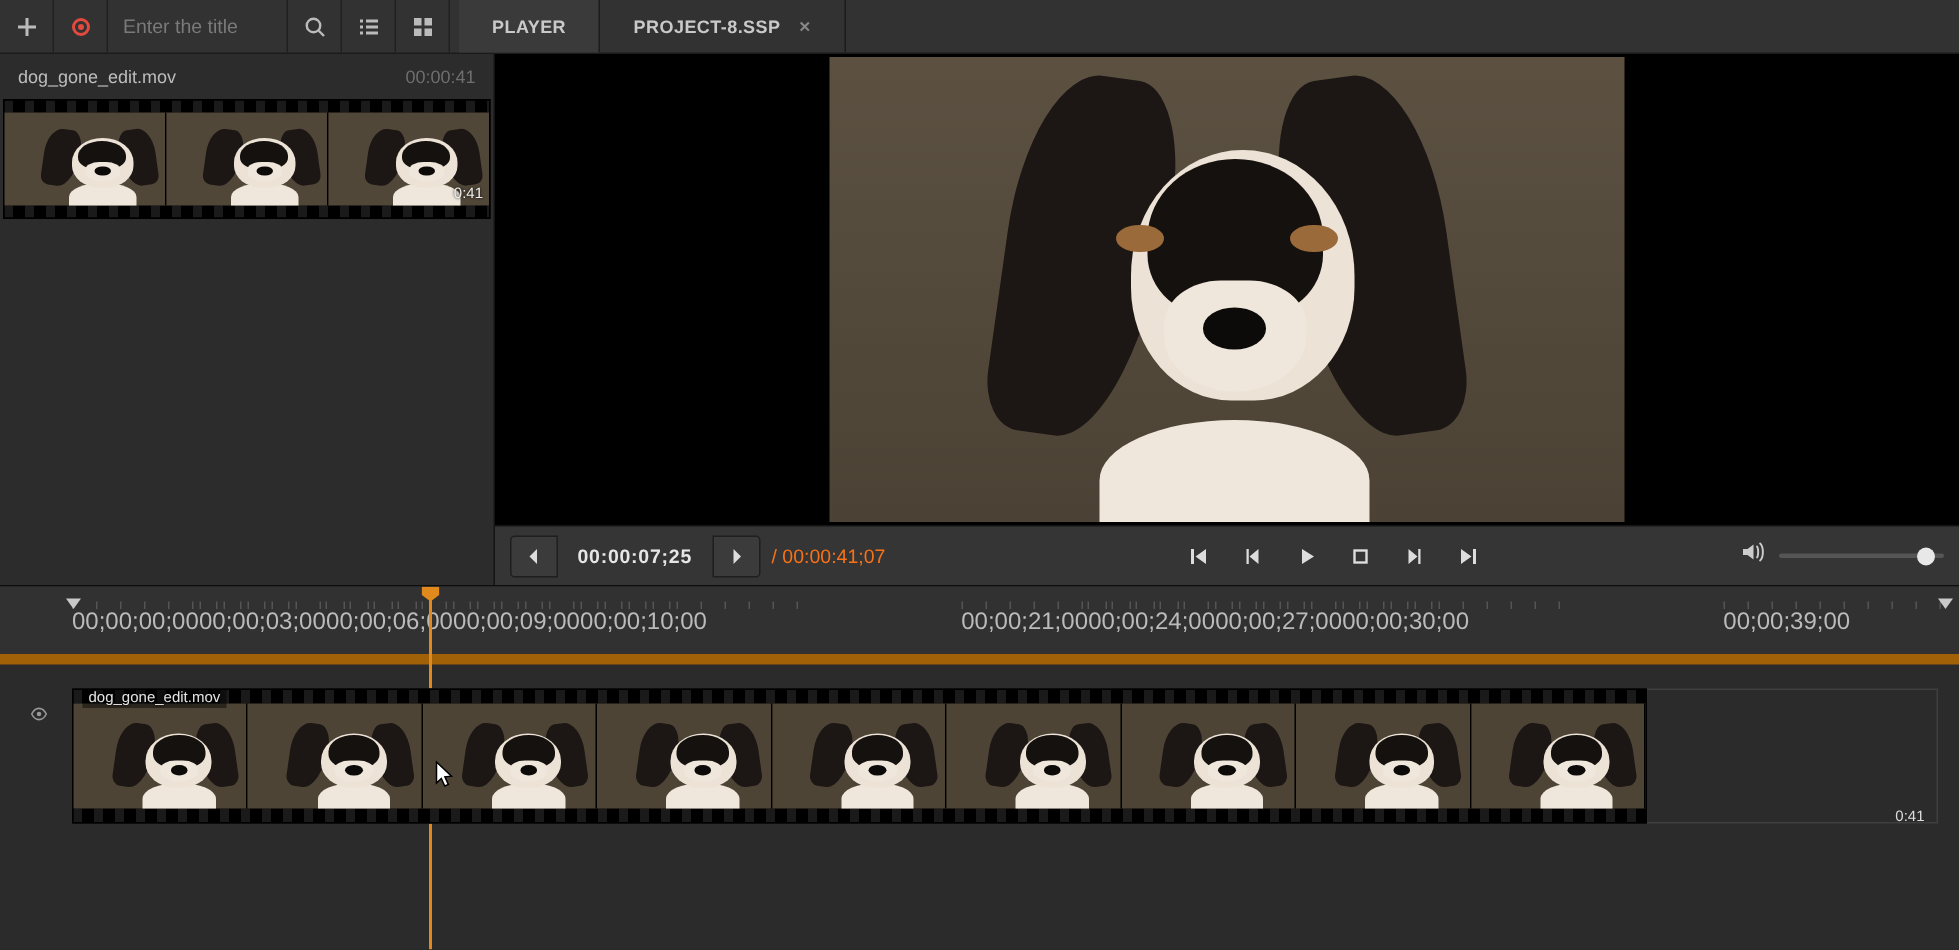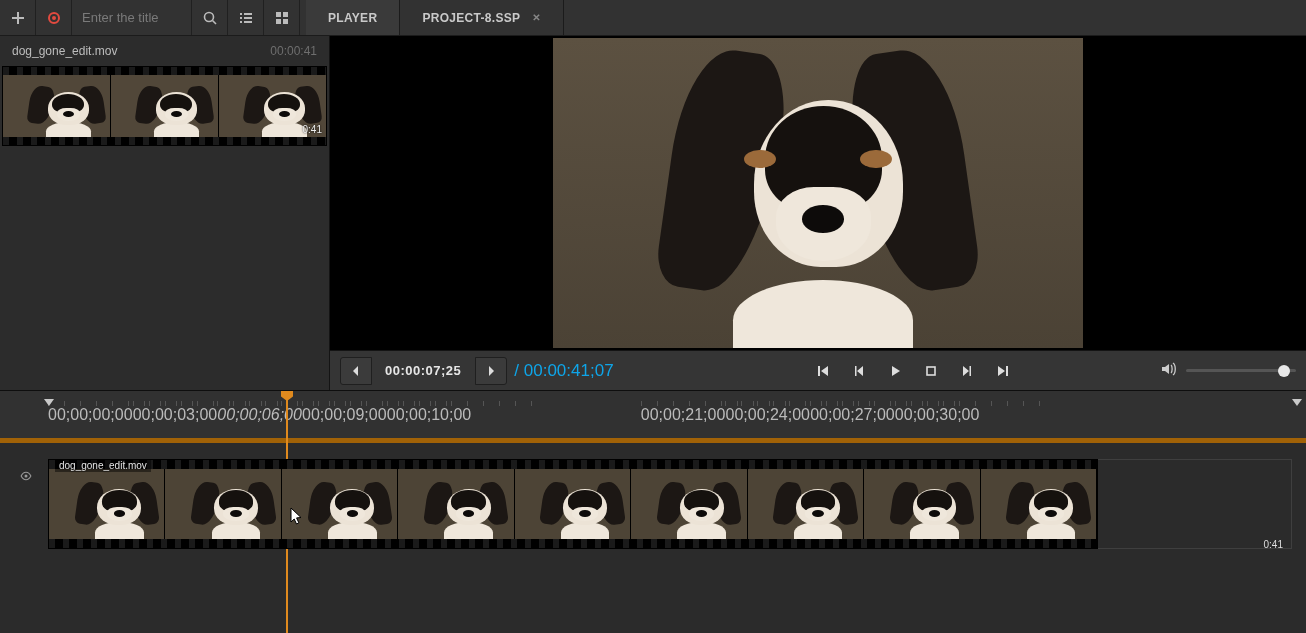--- a/index.html
+++ b/index.html
@@ -81,31 +81,31 @@
     padding: 0 10px; gap:0;
   }
   .ctrl-btn {
     width:32px; height:28px; display:flex; align-items:center; justify-content:center; color:#ddd;
     border:1px solid #1f1f1f; background:#3b3b3b; margin-right:-1px; cursor:pointer;
   }
   .ctrl-btn:first-of-type { border-radius:3px 0 0 3px; }
   .ctrl-btn.last { border-radius:0 3px 3px 0; }
   .ctrl-btn svg{ width:12px; height:12px; }
   .tc { font-size:13px; letter-spacing:.5px; padding:0 14px; color:#e6e6e6; font-weight:600;}
-  .tc-total{ color:#0ea5e9; font-size:17px; padding-left:8px;}
+  .tc-total{ color:#f97316; font-size:13px; padding-left:8px;}
   .transport { margin-left:200px; display:flex; gap:18px; }
   .transport .t{ color:#ddd; cursor:pointer; width:18px; height:18px; display:flex; align-items:center; justify-content:center;}
   .transport svg{width:14px;height:14px;}
   .vol { margin-left:auto; display:flex; align-items:center; gap:10px; }
   .vol-track { width:110px; height:3px; background:#555; position:relative; border-radius:2px;}
   .vol-thumb { position:absolute; right:6px; top:50%; transform:translate(0,-50%); width:12px; height:12px; border-radius:50%; background:#e8e8e8;}
 
   
   .timeline { position:relative; height: calc(633px - 36px - 354px); background:#2b2b2b; border-top:1px solid #0e0e0e; }
-  .ruler { position:relative; height:52px; background:#313131; border-bottom:5px solid #a16207; }
+  .ruler { position:relative; height:52px; background:#313131; border-bottom:7px solid #a16207; }
   .ruler-ticks { position:absolute; left:48px; right:10px; top:0; bottom:0; }
   .tick-container{position:absolute; top:10px;}
   .track-area { position:relative; padding:16px 10px 0 48px; }
   .eye { position:absolute; left:18px; top:26px; color:#999; font-size:14px; cursor:pointer;}
   .clip {
     position:relative; height:90px; border:1px solid #000; background:#000;
     width: 1050px;
     background-image:
       repeating-linear-gradient(90deg, #1a1a1a 0 6px, transparent 6px 14px),
       repeating-linear-gradient(90deg, #1a1a1a 0 6px, transparent 6px 14px);
@@ -338,21 +338,21 @@
             <span style="display:inline-block;width:1px;height:5px;background:#555;margin-right:7px"></span>
             <span style="display:inline-block;width:1px;height:5px;background:#555;margin-right:7px"></span>
             <span style="display:inline-block;width:1px;height:5px;background:#555;margin-right:7px"></span>
             <span style="display:inline-block;width:1px;height:5px;background:#555;margin-right:7px"></span>
             <span style="display:inline-block;width:1px;height:5px;background:#555;margin-right:7px"></span>
             <span style="display:inline-block;width:1px;height:5px;background:#555;margin-right:7px"></span>
             <span style="display:inline-block;width:1px;height:5px;background:#555;margin-right:7px"></span>
           </div>
           <div class="lbl">00;00;03;00</div>
         </div>
-        <div class="tick-container" style="left: 169.371px; font-style: italic;">
+        <div class="tick-container" style="left: 169.371px;">
           <div style="display:flex;gap:8px;">
             <span style="display:inline-block;width:1px;height:5px;background:#555;margin-right:7px"></span>
             <span style="display:inline-block;width:1px;height:5px;background:#555;margin-right:7px"></span>
             <span style="display:inline-block;width:1px;height:5px;background:#555;margin-right:7px"></span>
             <span style="display:inline-block;width:1px;height:5px;background:#555;margin-right:7px"></span>
             <span style="display:inline-block;width:1px;height:5px;background:#555;margin-right:7px"></span>
             <span style="display:inline-block;width:1px;height:5px;background:#555;margin-right:7px"></span>
             <span style="display:inline-block;width:1px;height:5px;background:#555;margin-right:7px"></span>
             <span style="display:inline-block;width:1px;height:5px;background:#555;margin-right:7px"></span>
             <span style="display:inline-block;width:1px;height:5px;background:#555;margin-right:7px"></span>
@@ -442,20 +442,35 @@
             <span style="display:inline-block;width:1px;height:5px;background:#555;margin-right:7px"></span>
             <span style="display:inline-block;width:1px;height:5px;background:#555;margin-right:7px"></span>
             <span style="display:inline-block;width:1px;height:5px;background:#555;margin-right:7px"></span>
             <span style="display:inline-block;width:1px;height:5px;background:#555;margin-right:7px"></span>
             <span style="display:inline-block;width:1px;height:5px;background:#555;margin-right:7px"></span>
             <span style="display:inline-block;width:1px;height:5px;background:#555;margin-right:7px"></span>
             <span style="display:inline-block;width:1px;height:5px;background:#555;margin-right:7px"></span>
             <span style="display:inline-block;width:1px;height:5px;background:#555;margin-right:7px"></span>
           </div>
           <div class="lbl">00;00;30;00</div>
+        </div>
+        <div class="tick-container" style="left: 1100.91px;">
+          <div style="display:flex;gap:8px;">
+            <span style="display:inline-block;width:1px;height:5px;background:#555;margin-right:7px"></span>
+            <span style="display:inline-block;width:1px;height:5px;background:#555;margin-right:7px"></span>
+            <span style="display:inline-block;width:1px;height:5px;background:#555;margin-right:7px"></span>
+            <span style="display:inline-block;width:1px;height:5px;background:#555;margin-right:7px"></span>
+            <span style="display:inline-block;width:1px;height:5px;background:#555;margin-right:7px"></span>
+            <span style="display:inline-block;width:1px;height:5px;background:#555;margin-right:7px"></span>
+            <span style="display:inline-block;width:1px;height:5px;background:#555;margin-right:7px"></span>
+            <span style="display:inline-block;width:1px;height:5px;background:#555;margin-right:7px"></span>
+            <span style="display:inline-block;width:1px;height:5px;background:#555;margin-right:7px"></span>
+            <span style="display:inline-block;width:1px;height:5px;background:#555;margin-right:7px"></span>
+          </div>
+          <div class="lbl">00;00;39;00</div>
         </div>
       </div>
     <div class="tri left"></div>
     <div class="tri right"></div>
   </div>
 
   <div class="playhead">
     <div class="head"></div>
     <div class="line"></div>
   </div>

